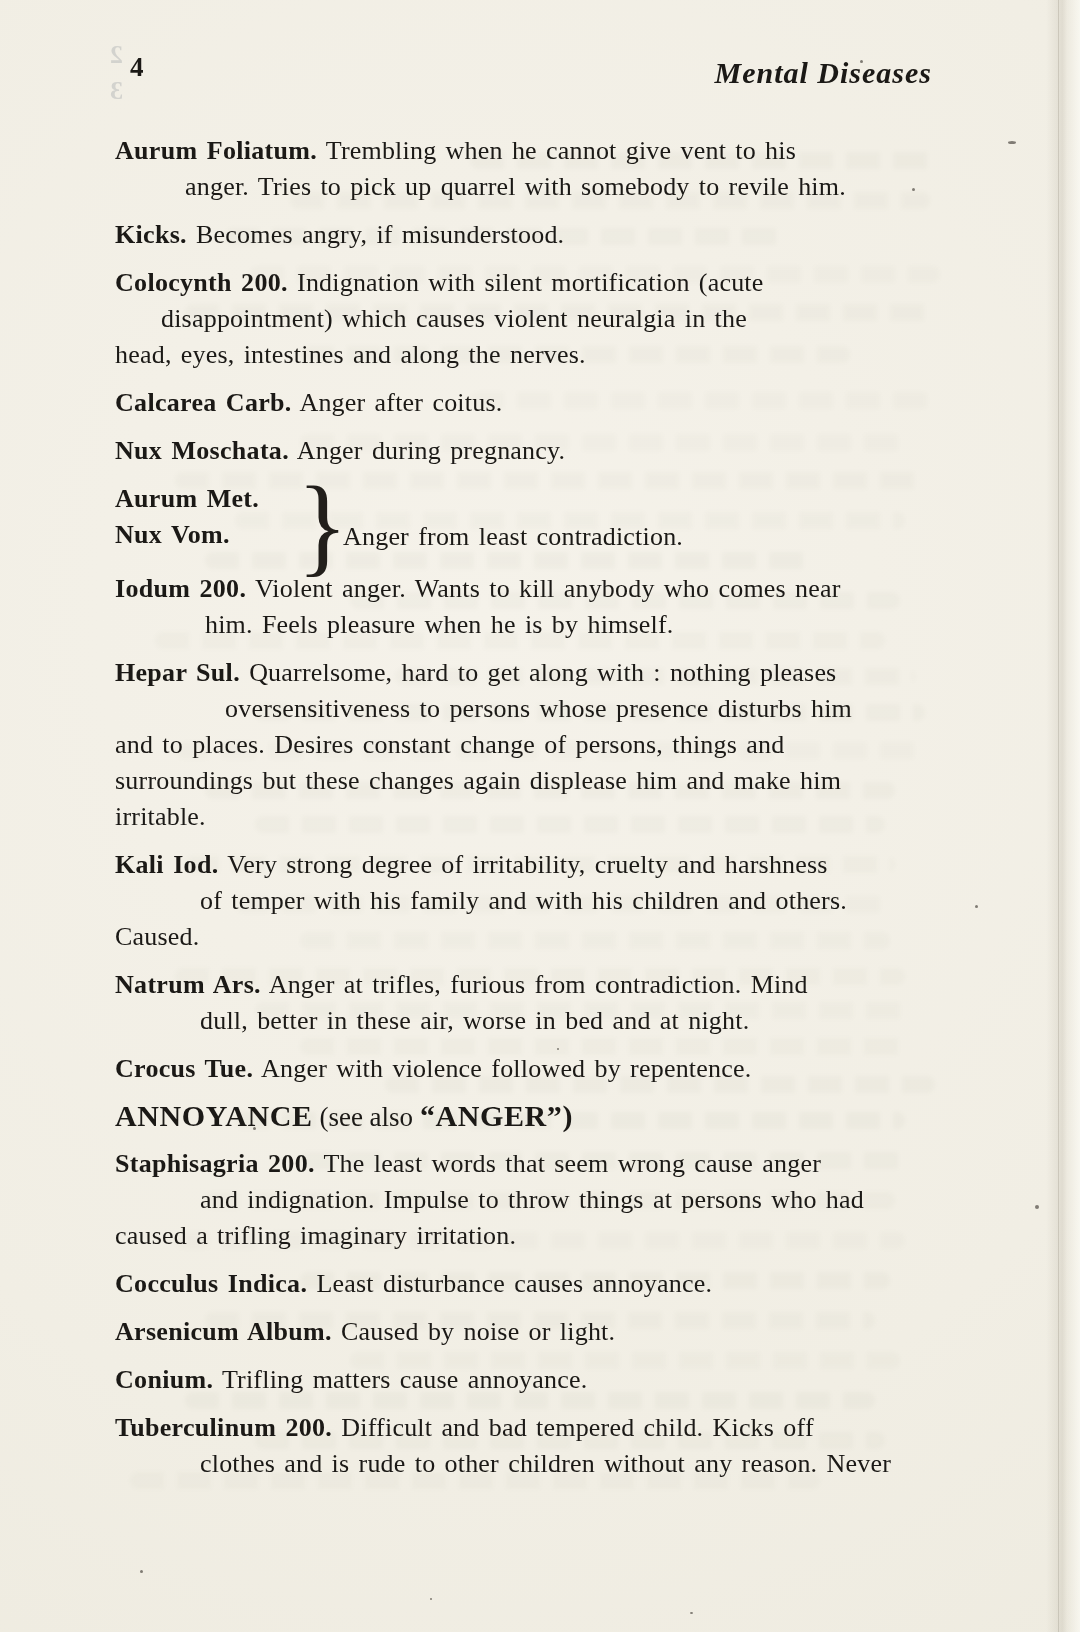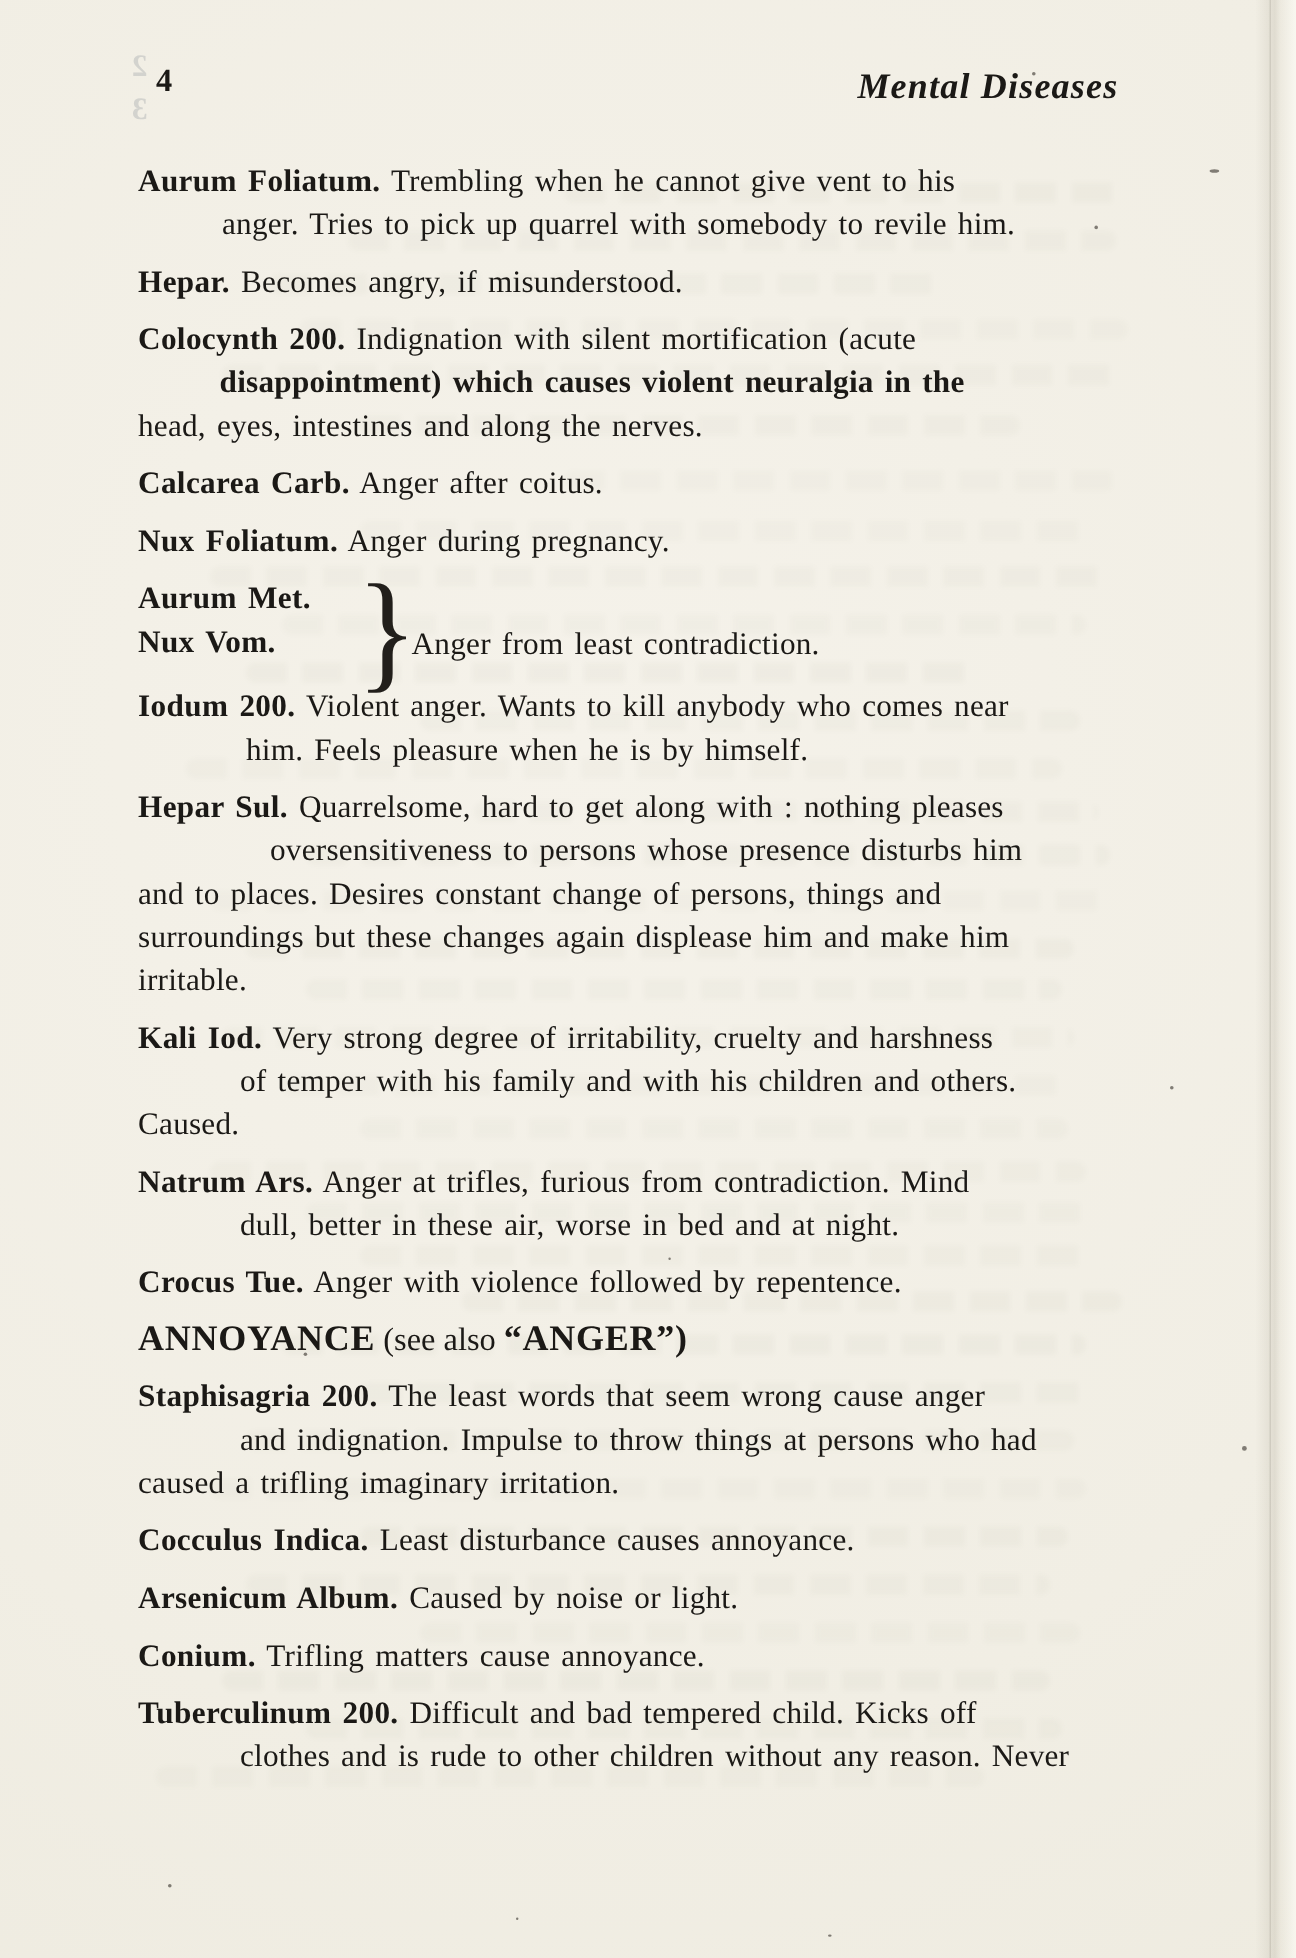--- a/index.html
+++ b/index.html
@@ -87,32 +87,32 @@
   <span class="bleed-num n2">2</span>
   <span class="bleed-num n3">3</span>
   <div class="pagenum">4</div>
   <div class="runhead">Mental Diseases</div>
   <main class="content" id="content">
       <div class="entry">
         <div class="line"><span class="name">Aurum Foliatum.</span><span> Trembling when he cannot give vent to his</span></div>
         <div class="line" style="margin-left: 70px;">anger. Tries to pick up quarrel with somebody to revile him.</div>
       </div>
       <div class="entry">
-        <div class="line"><span class="name">Hepar.</span><span> Becomes angry, if misunderstood.</span></div>
+        <div class="line"><span class="name">Kicks.</span><span> Becomes angry, if misunderstood.</span></div>
       </div>
       <div class="entry">
         <div class="line"><span class="name">Colocynth 200.</span><span> Indignation with silent mortification (acute</span></div>
-        <div class="line" style="margin-left: 68px; font-weight: bold;">disappointment) which causes violent neuralgia in the</div>
+        <div class="line" style="margin-left: 46px;">disappointment) which causes violent neuralgia in the</div>
         <div class="line" style="margin-left: 0px;">head, eyes, intestines and along the nerves.</div>
       </div>
       <div class="entry">
         <div class="line"><span class="name">Calcarea Carb.</span><span> Anger after coitus.</span></div>
       </div>
       <div class="entry">
-        <div class="line"><span class="name">Nux Foliatum.</span><span> Anger during pregnancy.</span></div>
+        <div class="line"><span class="name">Nux Moschata.</span><span> Anger during pregnancy.</span></div>
       </div>
       <div class="brace-wrap">
         <div class="line"><span class="name">Aurum Met.</span></div>
         <div class="line"><span class="name">Nux Vom.</span></div>
         <div class="brace-glyph">}</div>
         <div class="line brace-text">Anger from least contradiction.</div>
       </div>
       <div class="entry">
         <div class="line"><span class="name">Iodum 200.</span><span> Violent anger. Wants to kill anybody who comes near</span></div>
         <div class="line" style="margin-left: 90px;">him. Feels pleasure when he is by himself.</div>

